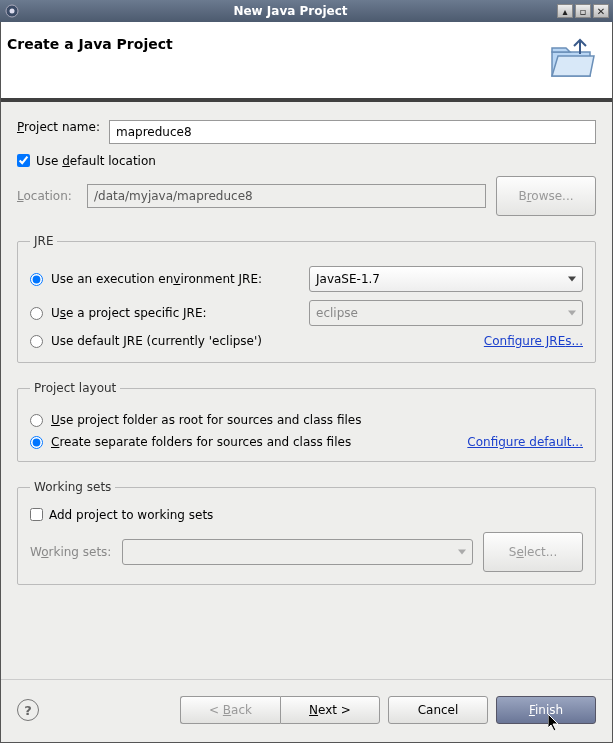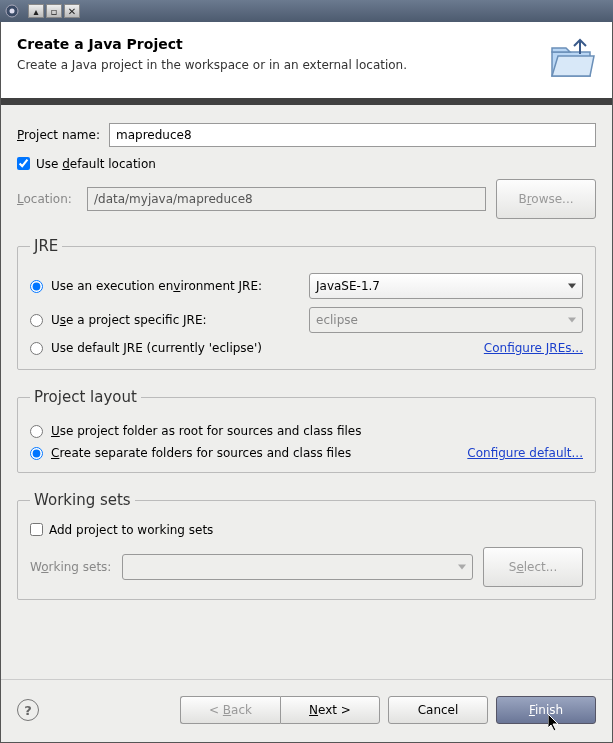--- a/index.html
+++ b/index.html
@@ -43,22 +43,22 @@
   .window-body {
     background: #eeeeec;
     height: calc(743px - 22px);
     display: flex;
     flex-direction: column;
     border: 1px solid #555;
     border-top: none;
   }
   .header-area {
     background: #fff;
-    border-bottom: 7px solid #404040;
-    padding: 14px 16px 14px 16px;
+    border-bottom: 4px solid #404040;
+    padding: 14px 16px 14px 6px;
     display: flex;
     align-items: flex-start;
   }
   .header-text { flex: 1; }
   .header-text h1 {
     font-size: 14px;
     font-weight: bold;
     margin-bottom: 6px;
   }
   .header-text p {
@@ -66,21 +66,21 @@
     color: #333;
   }
   .header-icon {
     width: 48px; height: 48px;
   }
   .content {
     padding: 18px 16px 10px 16px;
     flex: 1;
     overflow: auto;
   }
-  .row { display: flex; align-items: center; margin-bottom: 0; }
+  .row { display: flex; margin-bottom: 0; }
   .row label.field-label { width: 92px; }
   .text-input {
     flex: 1;
     height: 24px;
     border: 1px solid #999;
     background: #fff;
     padding: 2px 6px;
     font-family: inherit;
     font-size: 12px;
   }
@@ -101,21 +101,21 @@
   .btn:disabled { color: #999; }
   fieldset.group {
     border: 1px solid #bbb;
     border-radius: 2px;
     margin-top: 18px;
     padding: 10px 12px 12px 12px;
   }
   fieldset.group legend {
     padding: 0 4px;
     color: #333;
-    font-size: 15px;
+    font-size: 12px;
   }
   .radio-row {
     display: flex;
     align-items: center;
     margin: 8px 0;
     height: 26px;
   }
   .radio-row input[type=radio] { margin-right: 8px; }
   .radio-label { flex: 0 0 258px; }
   .combo {
@@ -214,31 +214,31 @@
 </head>
 <body>
 
 <div class="titlebar">
   <span class="app-icon">
     <svg width="14" height="14" viewBox="0 0 14 14">
         <circle cx="7" cy="7" r="6" fill="#3b4b66" stroke="#aab" stroke-width="1"></circle>
         <circle cx="7" cy="7" r="2.5" fill="#dde"></circle>
       </svg>
   </span>
+  <span class="title-text">New Java Project</span>
   <span class="win-btn">▴</span>
   <span class="win-btn">▫</span>
   <span class="win-btn">✕</span>
 </div>
 
 <div class="window-body">
 
   <div class="header-area">
     <div class="header-text">
       <h1>Create a Java Project</h1>
-      <p>Create a Java project in the workspace or in an external location.</p>
     </div>
     <div class="header-icon">
       <svg class="folder-svg" width="48" height="48" viewBox="0 0 48 48">
         <path d="M4 16 L4 40 L42 40 L42 16 Z" fill="#b9d6f4" stroke="#6a8fb8" stroke-width="1.5"></path>
         <path d="M4 16 L4 12 L18 12 L22 16 Z" fill="#b9d6f4" stroke="#6a8fb8" stroke-width="1.5"></path>
         <path d="M10 20 L46 20 L42 40 L4 40 Z" fill="#d8e8f8" stroke="#6a8fb8" stroke-width="1.5"></path>
         <path d="M32 4 L32 18 M26 10 L32 4 L38 10" stroke="#3a5a8a" stroke-width="2" fill="none"></path>
       </svg>
     </div>
   </div>

